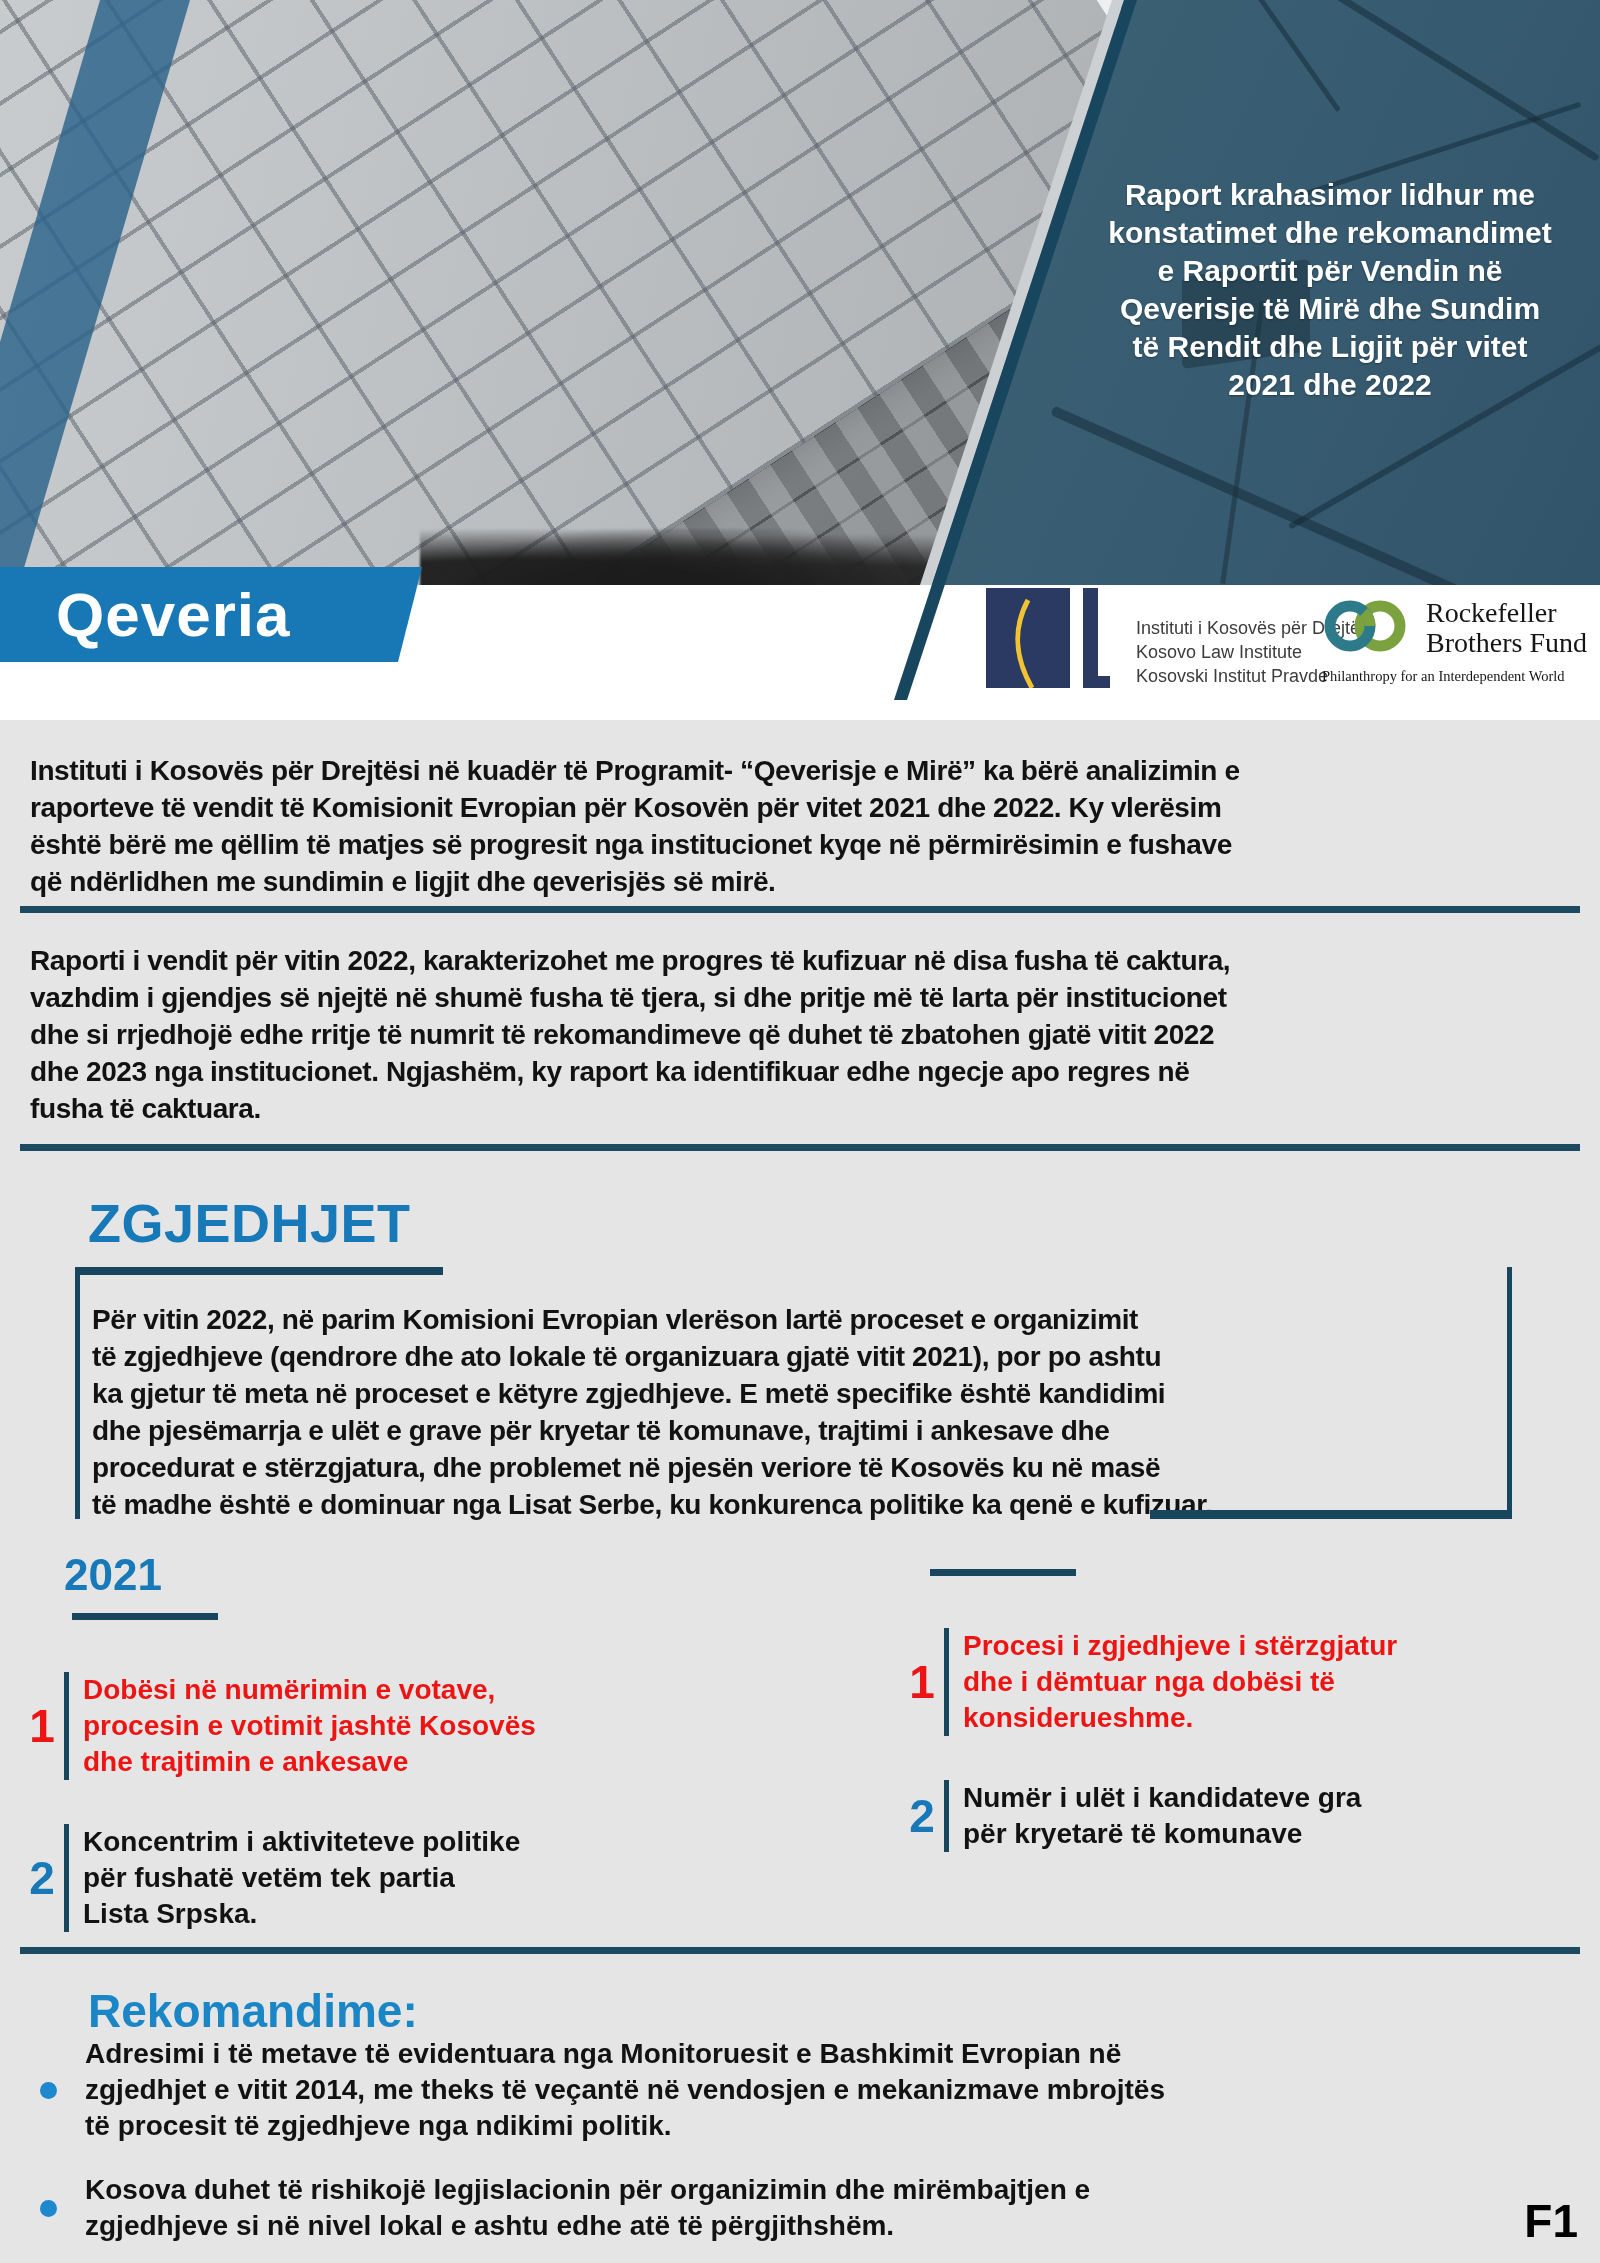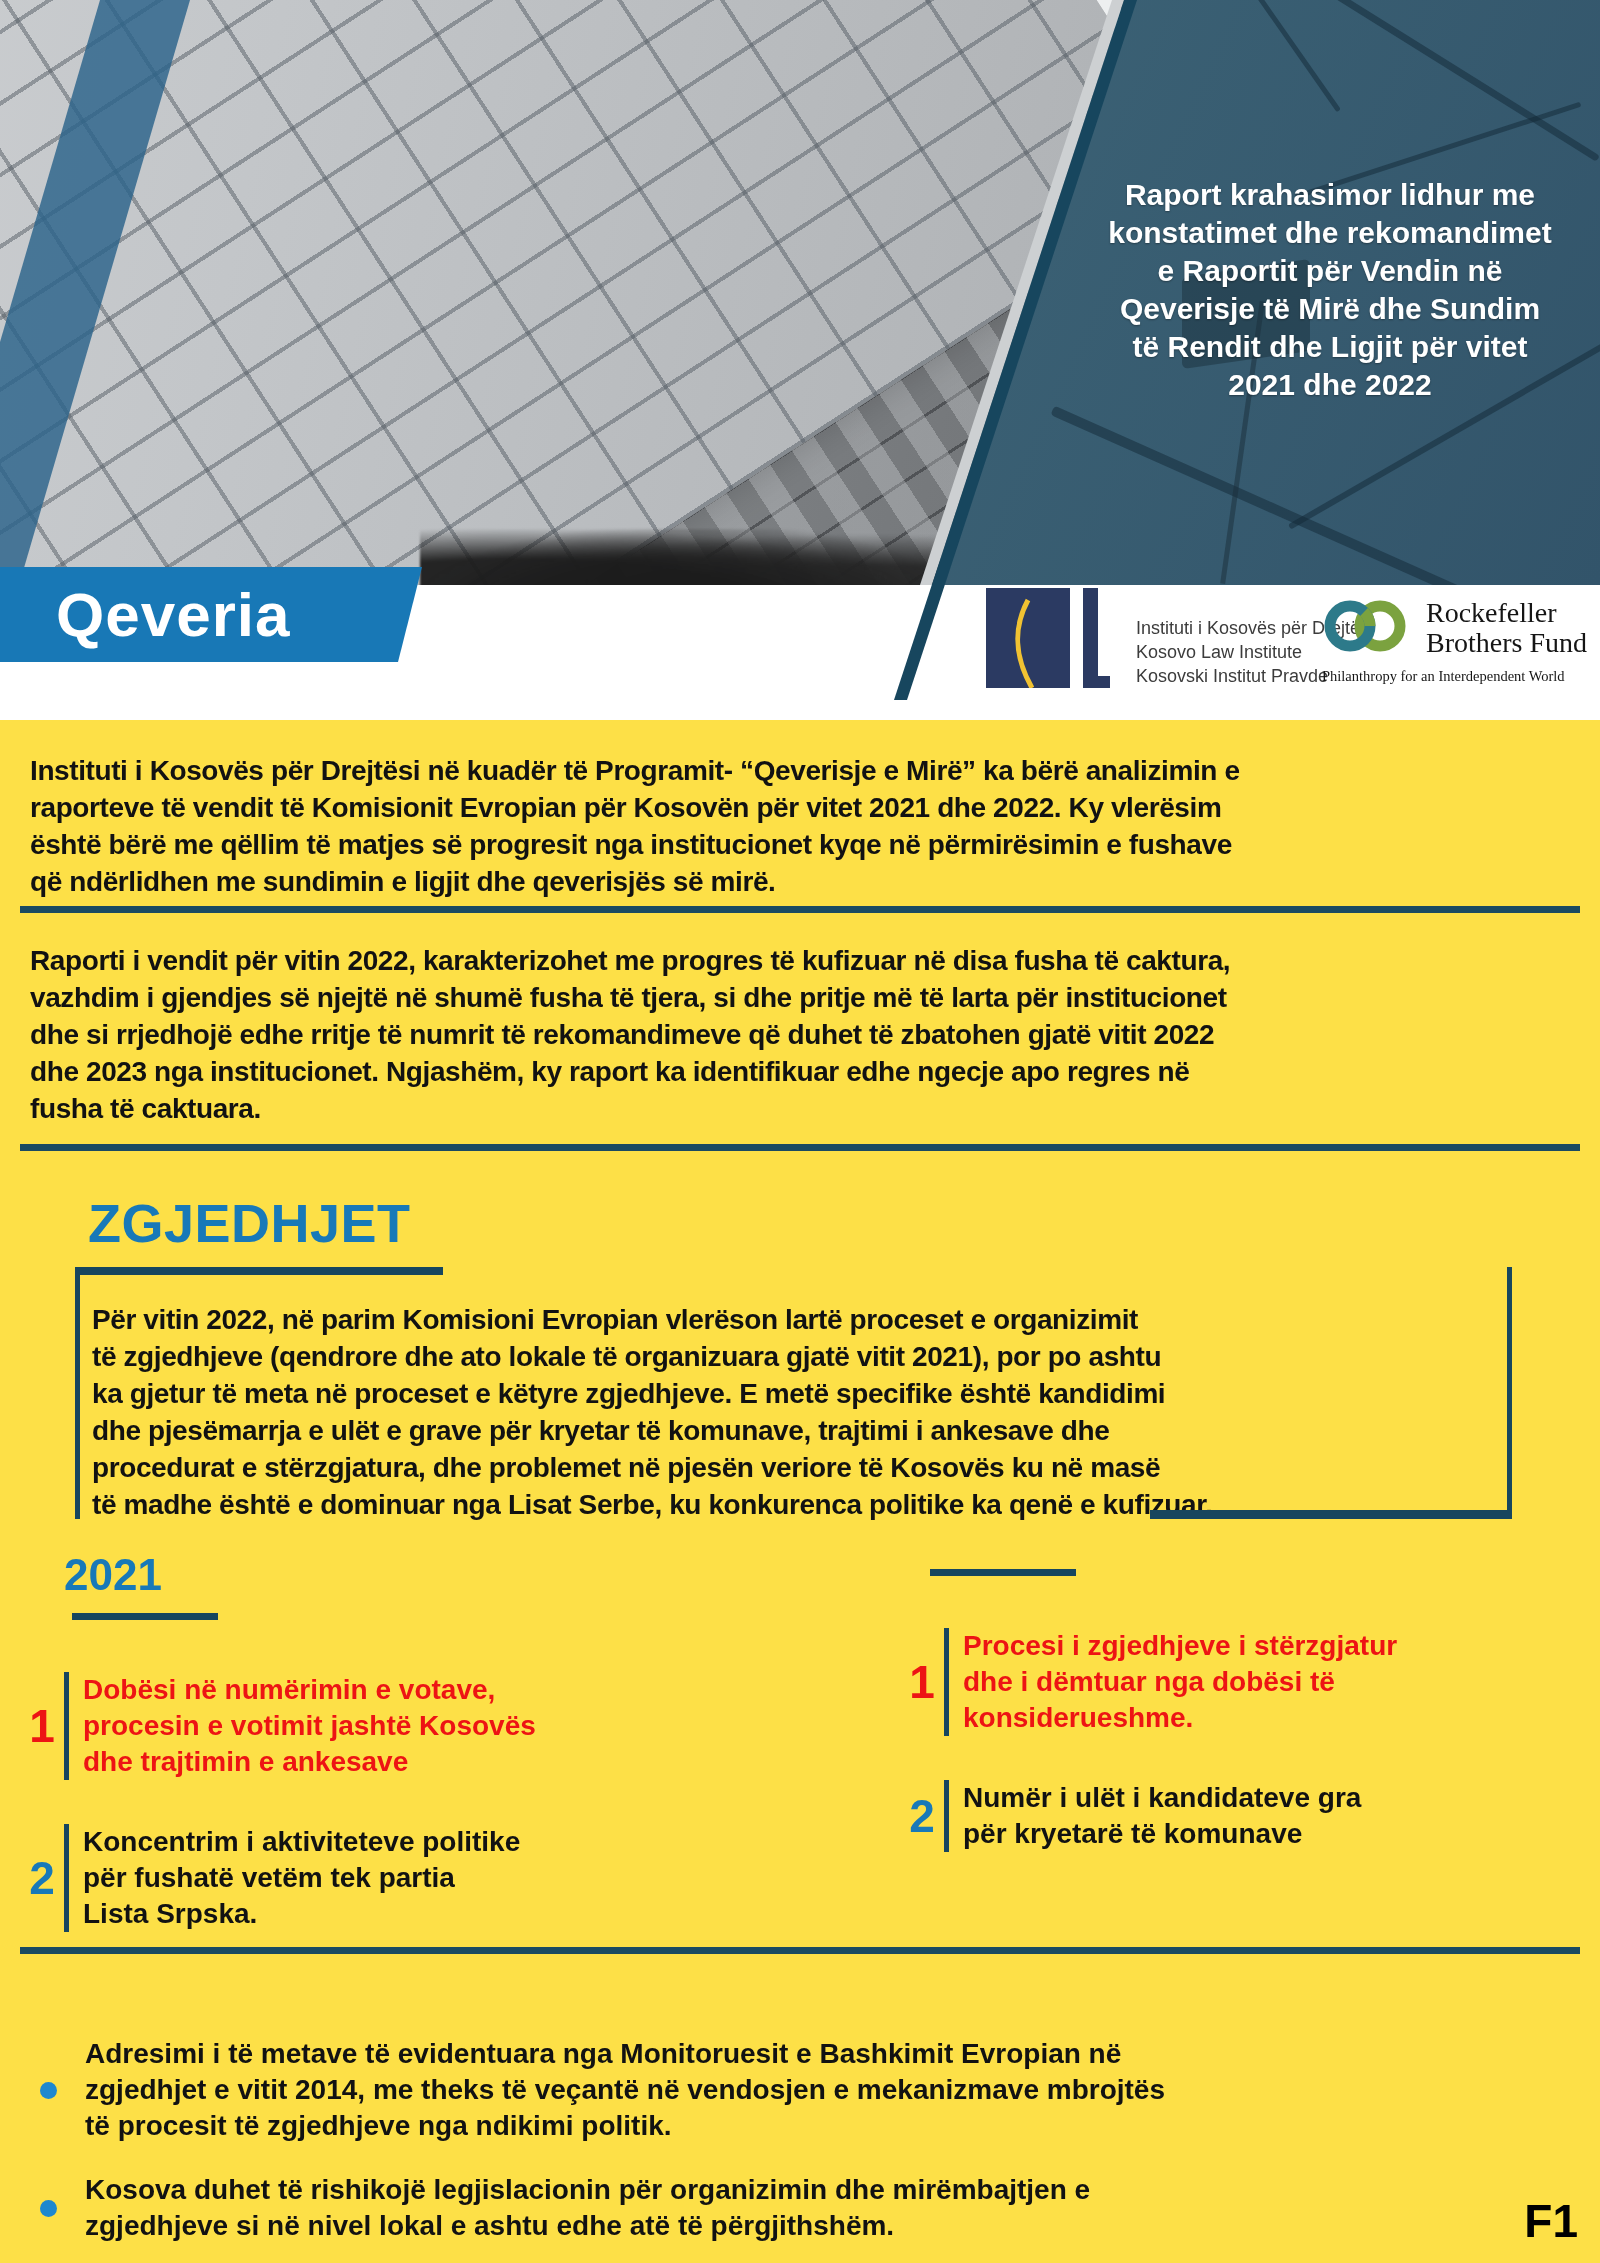--- a/index.html
+++ b/index.html
@@ -1,16 +1,16 @@
 <!DOCTYPE html>
 <html><head>
 <meta charset="utf-8">
 <style>
   html,body{margin:0;padding:0;background:#fff;}
-  .page{position:relative;width:1600px;height:2263px;background:#fde047;overflow:hidden;
+  .page{position:relative;width:1600px;height:2263px;background:#e5e5e5;overflow:hidden;
         font-family:"Liberation Sans",sans-serif;color:#121212;}
   [data-bind]{white-space:pre-line;}
 
   
   .header{position:absolute;top:0;left:0;width:1600px;height:720px;background:#fff;overflow:hidden;}
   .photo{position:absolute;top:0;left:0;width:1600px;height:585px;overflow:hidden;
          background:linear-gradient(100deg,#b6b6b6 0%,#a8a8a8 45%,#9a9a9a 100%);}
   .facade{position:absolute;}
   .facade-dark{left:430px;top:60px;width:1300px;height:1000px;transform:rotate(-33deg);
     background:
@@ -223,20 +223,21 @@
         <span class="num" data-bind="zgjedhjet.columns.1.items.1.num">2</span>
         <span class="vbar"></span>
         <p data-bind="zgjedhjet.columns.1.items.1.lines">Numër i ulët i kandidateve gra
 për kryetarë të komunave</p>
       </div>
     </div>
   </div>
 
   <div class="rule rule3"></div>
 
+  <h2 class="h-rek" data-bind="rekomandime.heading">Rekomandime:</h2>
   <div class="bullets">
     <div class="bullet">
       <span class="dot"></span>
       <p data-bind="rekomandime.bullets.0.lines">Adresimi i të metave të evidentuara nga Monitoruesit e Bashkimit Evropian në
 zgjedhjet e vitit 2014, me theks të veçantë në vendosjen e mekanizmave mbrojtës
 të procesit të zgjedhjeve nga ndikimi politik.</p>
     </div>
     <div class="bullet">
       <span class="dot"></span>
       <p data-bind="rekomandime.bullets.1.lines">Kosova duhet të rishikojë legjislacionin për organizimin dhe mirëmbajtjen e

